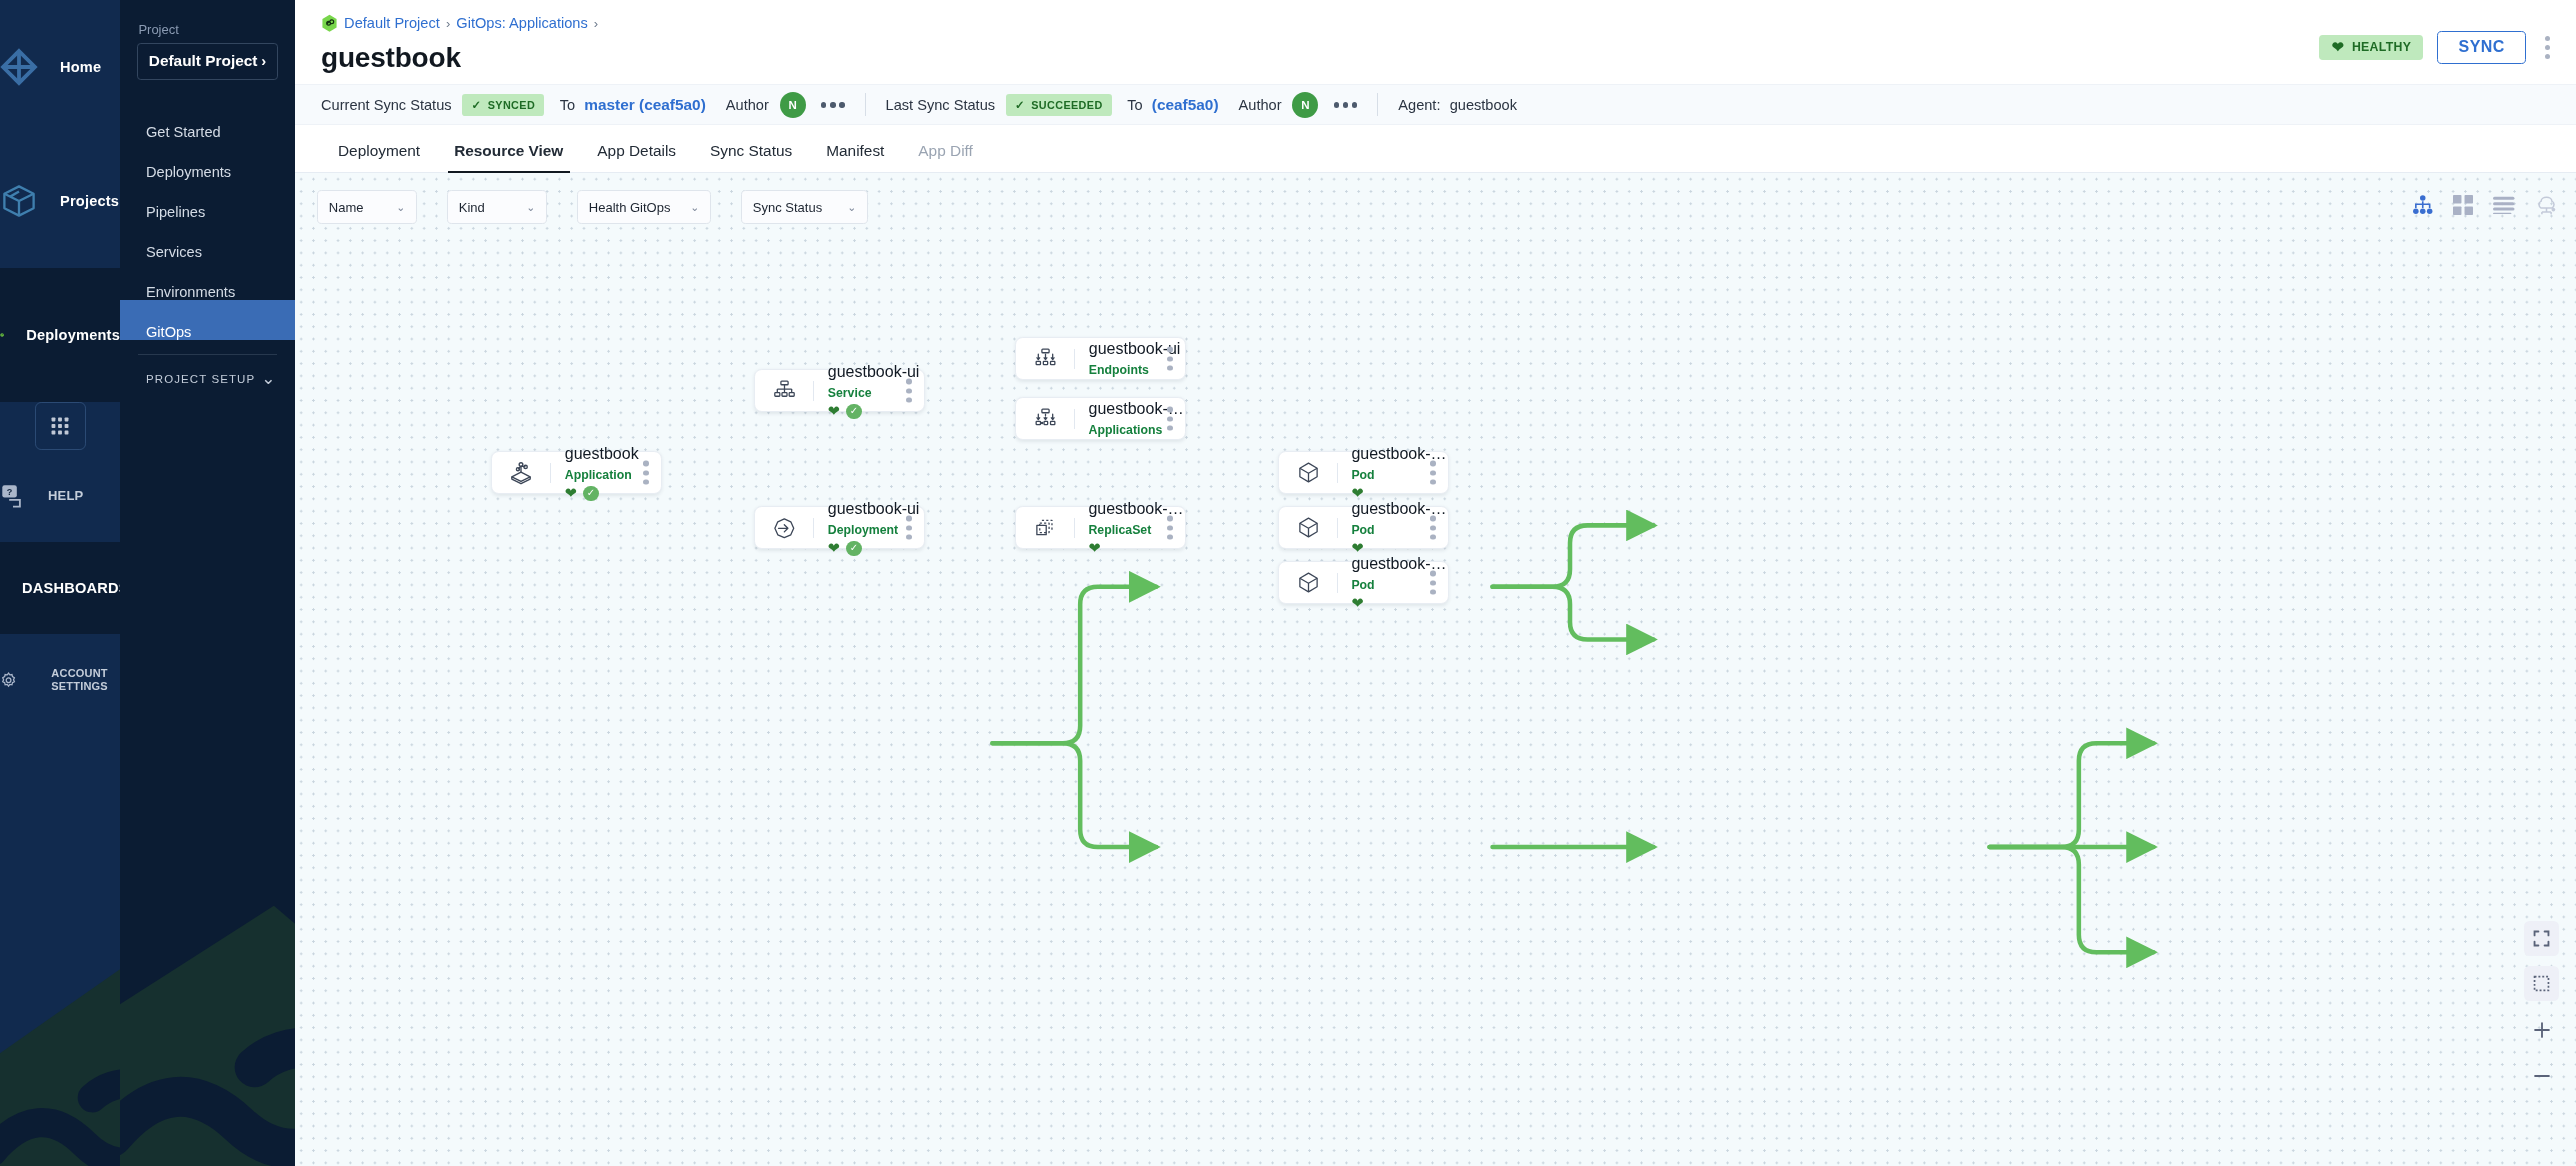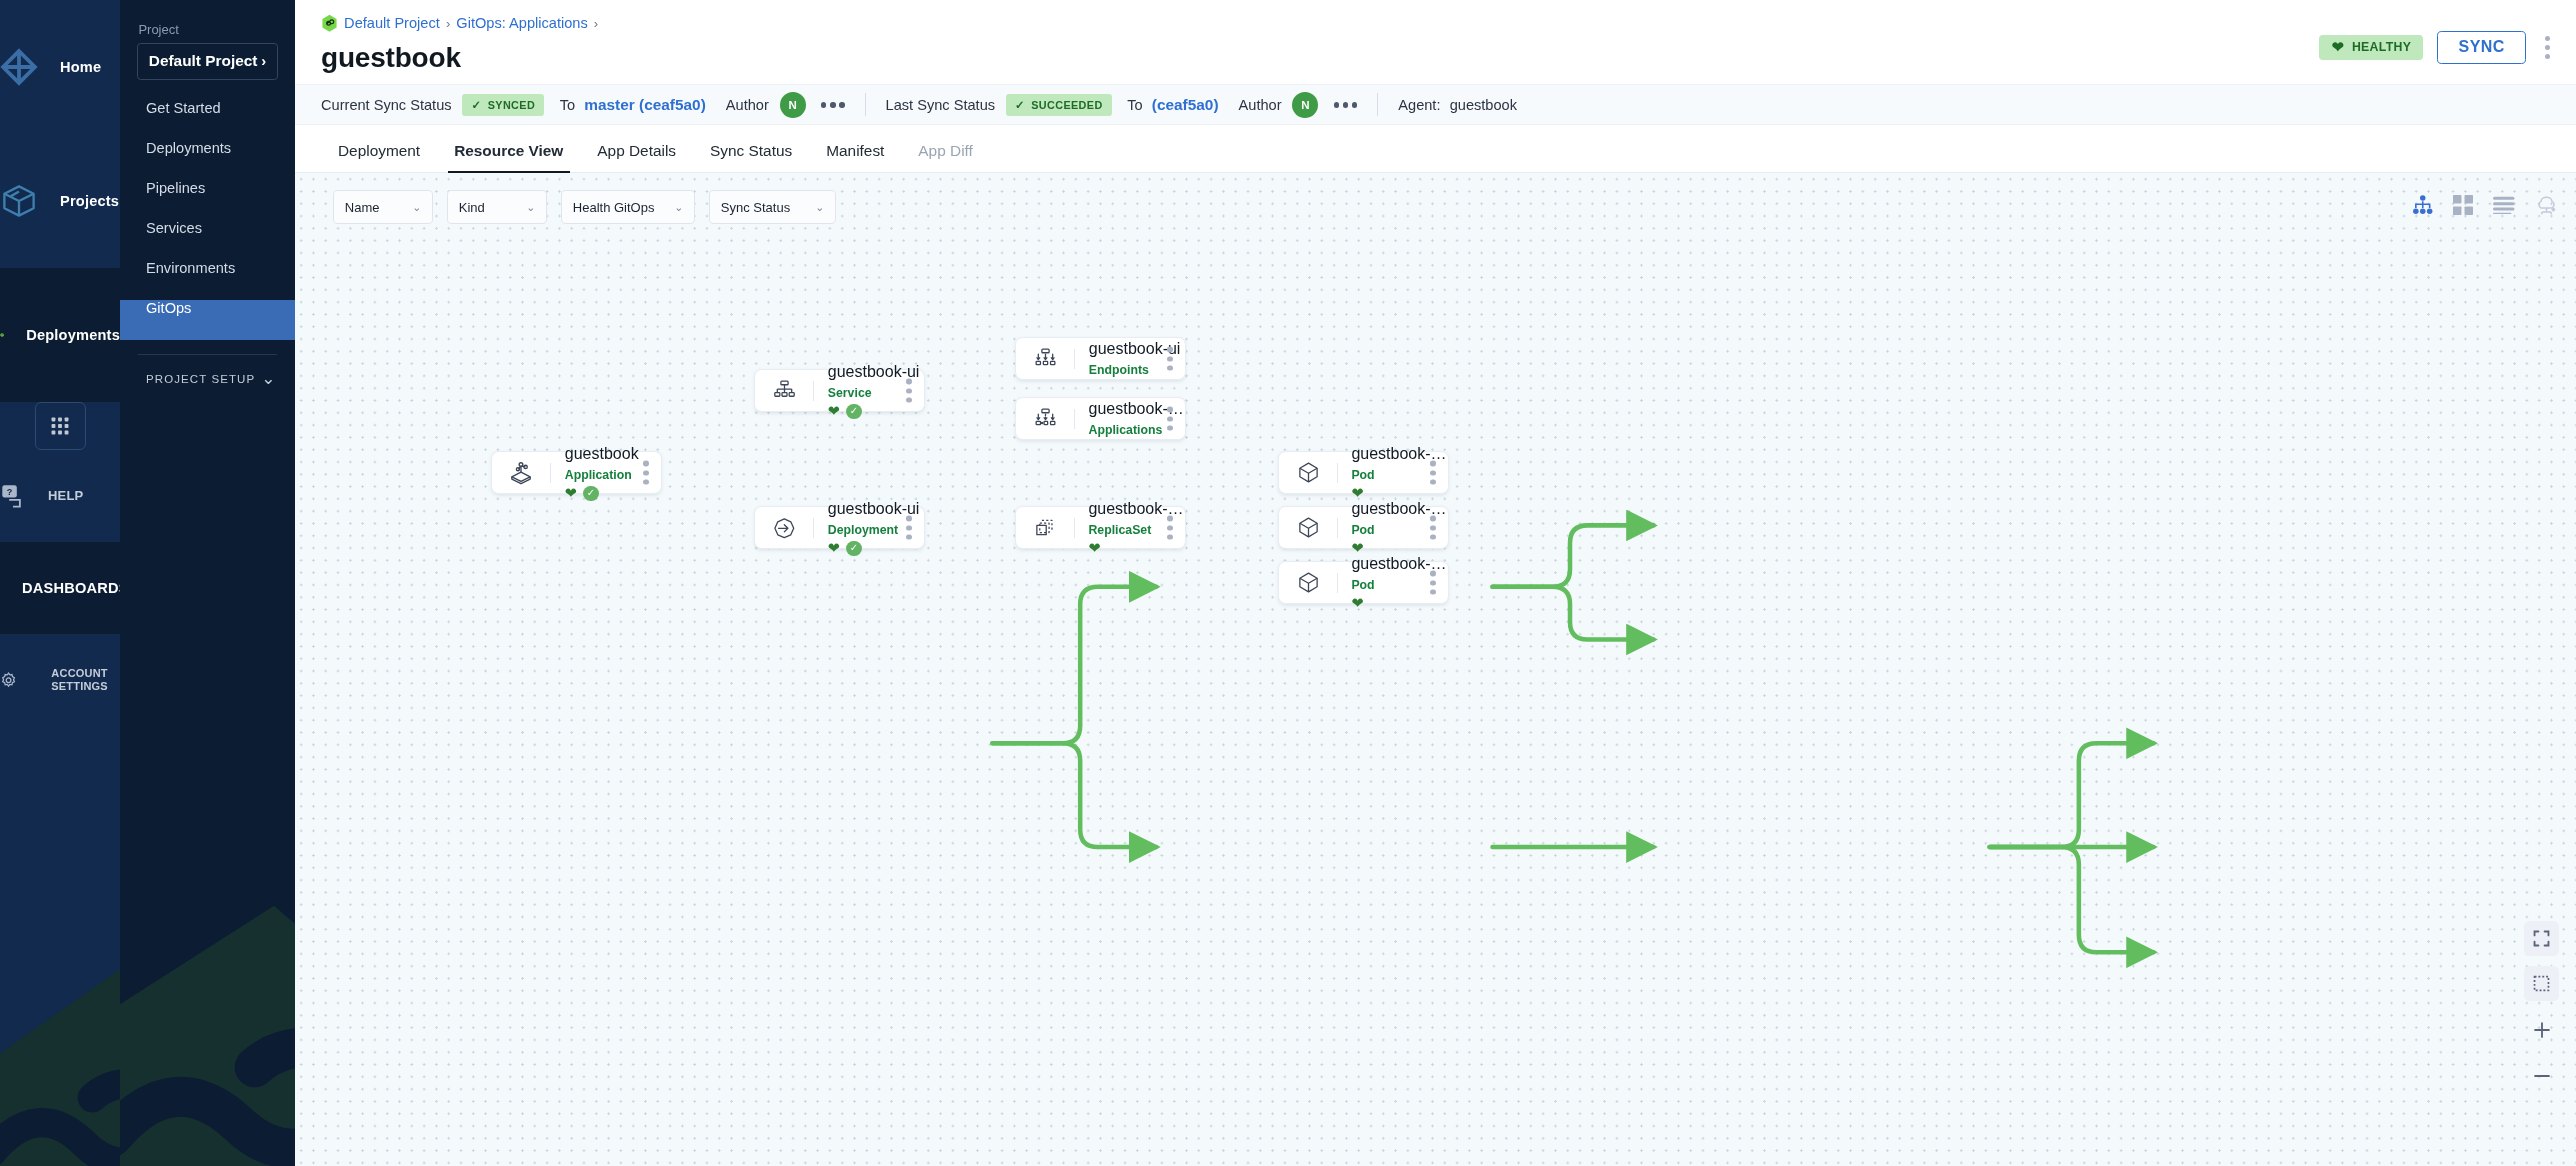--- a/index.html
+++ b/index.html
@@ -70,21 +70,21 @@
     height: 37px;
     border: 0.8px solid #33465f; border-radius: 3.8px;
     display: flex; align-items: center; justify-content: space-between;
     padding: 0 10.8px 0 10.8px;
     cursor: pointer;
   }
   .project-select .ptext { color: #fff; font-size: 15.4px; font-weight: bold; }
   .project-select .pchev { color: #fff; font-size: 14.6px; font-weight: bold; }
   .sb-item {
     position: relative; z-index: 2;
-    height: 40px; display: flex; align-items: flex-start;
+    height: 40px; display: flex; align-items: flex-end;
     padding-left: 26px; color: #d5dce6; font-size: 14.6px;
     cursor: pointer;
   }
   .sb-item.active { background: #3a6cb5; color: #ffffff; }
   .sb-divider { position: relative; z-index: 2; margin: 14px 18.4px; height: 0.8px; background: #27384e; }
   .sb-section {
     position: relative; z-index: 2;
     display: flex; align-items: center; justify-content: space-between;
     padding: 4.6px 18.4px 4.6px 26px; color: #c3ccd9; font-size: 11.5px;
     letter-spacing: 1.1px; cursor: pointer;
@@ -152,21 +152,21 @@
   }
   .tab.disabled { color: #9aa4b2; cursor: default; }
 
   
   .canvas-wrap { position: relative; flex: 1 1 auto; min-height: 0; background: #f4fafc; overflow: hidden; }
   .canvas-dots {
     position: absolute; inset: 0;
     background-image: radial-gradient(#c9d5de 1.2px, transparent 1.2px);
     background-size: 12.3px 12.3px;
   }
-  .filter-bar { position: absolute; left: 38px; top: 17px; display: flex; gap: 14px; z-index: 5; }
+  .filter-bar { position: absolute; left: 22px; top: 17px; display: flex; gap: 30px; z-index: 5; }
   .filt {
     width: 100px; height: 34px; background: #fbfcfe;
     border: 0.8px solid #dfe5ec; border-radius: 4.6px;
     display: flex; align-items: center; justify-content: space-between;
     padding: 0 10.8px; font-size: 13px; color: #1c2430; cursor: pointer;
   }
   .filt .chev { color: #7d879a; font-size: 10.8px; }
   .view-icons { position: absolute; right: 18.4px; top: 21.5px; display: flex; gap: 20px; z-index: 5; align-items: center; }
   .vi { cursor: pointer; display: block; }
 

